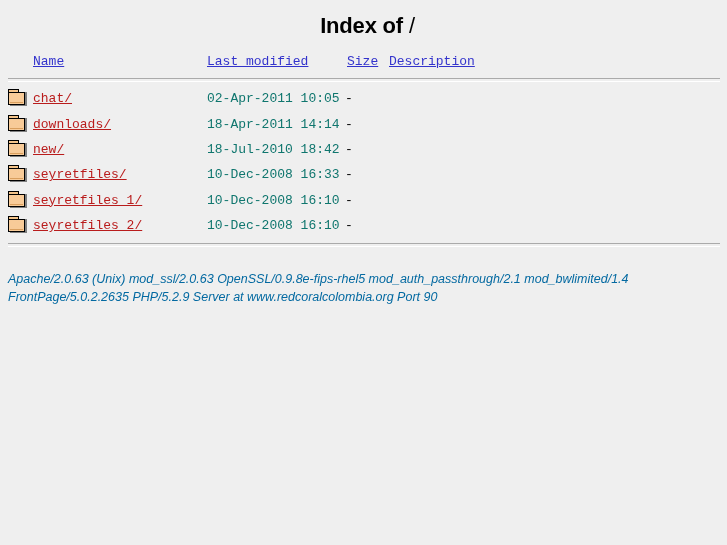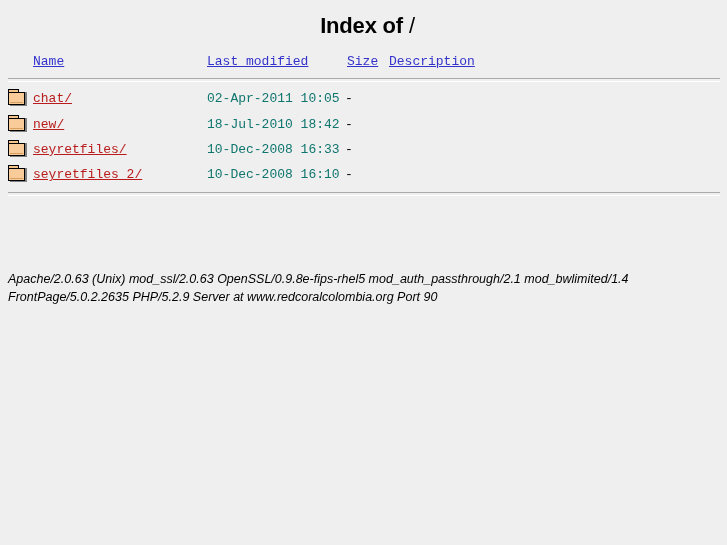--- a/index.html
+++ b/index.html
@@ -164,21 +164,21 @@
   
   #server-signature {
     position: absolute;
     left: 8px;
     top: 270px;
     width: 700px;
     font-family: "Liberation Sans", sans-serif;
     font-style: italic;
     font-size: 12.5px;
     line-height: 18px;
-    color: #000000;
+    color: #0369a1;
   }
 </style>
 </head>
 <body>
 
 <h1 id="page-title"><span>Index of</span> <span class="path">/</span></h1>
 
 <div id="listing">
   <table class="index">
     <colgroup>
@@ -201,29 +201,43 @@
       </tr>
     <tr class="entry-row">
           <td class="ic"><span class="folder-icon"><span class="shadow"></span><span class="tab"></span><span class="body"></span><span class="stripe"></span></span></td>
           <td class="nm"><a>chat/</a></td>
           <td class="dt">02-Apr-2011 10:05</td>
           <td class="sz">-</td>
           <td class="ds"></td>
         </tr>
         <tr class="entry-row">
           <td class="ic"><span class="folder-icon"><span class="shadow"></span><span class="tab"></span><span class="body"></span><span class="stripe"></span></span></td>
+          <td class="nm"><a>downloads/</a></td>
+          <td class="dt">18-Apr-2011 14:14</td>
+          <td class="sz">-</td>
+          <td class="ds"></td>
+        </tr>
+        <tr class="entry-row">
+          <td class="ic"><span class="folder-icon"><span class="shadow"></span><span class="tab"></span><span class="body"></span><span class="stripe"></span></span></td>
           <td class="nm"><a>new/</a></td>
           <td class="dt">18-Jul-2010 18:42</td>
           <td class="sz">-</td>
           <td class="ds"></td>
         </tr>
         <tr class="entry-row">
           <td class="ic"><span class="folder-icon"><span class="shadow"></span><span class="tab"></span><span class="body"></span><span class="stripe"></span></span></td>
           <td class="nm"><a>seyretfiles/</a></td>
           <td class="dt">10-Dec-2008 16:33</td>
+          <td class="sz">-</td>
+          <td class="ds"></td>
+        </tr>
+        <tr class="entry-row">
+          <td class="ic"><span class="folder-icon"><span class="shadow"></span><span class="tab"></span><span class="body"></span><span class="stripe"></span></span></td>
+          <td class="nm"><a>seyretfiles 1/</a></td>
+          <td class="dt">10-Dec-2008 16:10</td>
           <td class="sz">-</td>
           <td class="ds"></td>
         </tr>
         <tr class="entry-row">
           <td class="ic"><span class="folder-icon"><span class="shadow"></span><span class="tab"></span><span class="body"></span><span class="stripe"></span></span></td>
           <td class="nm"><a>seyretfiles 2/</a></td>
           <td class="dt">10-Dec-2008 16:10</td>
           <td class="sz">-</td>
           <td class="ds"></td>
         </tr>

